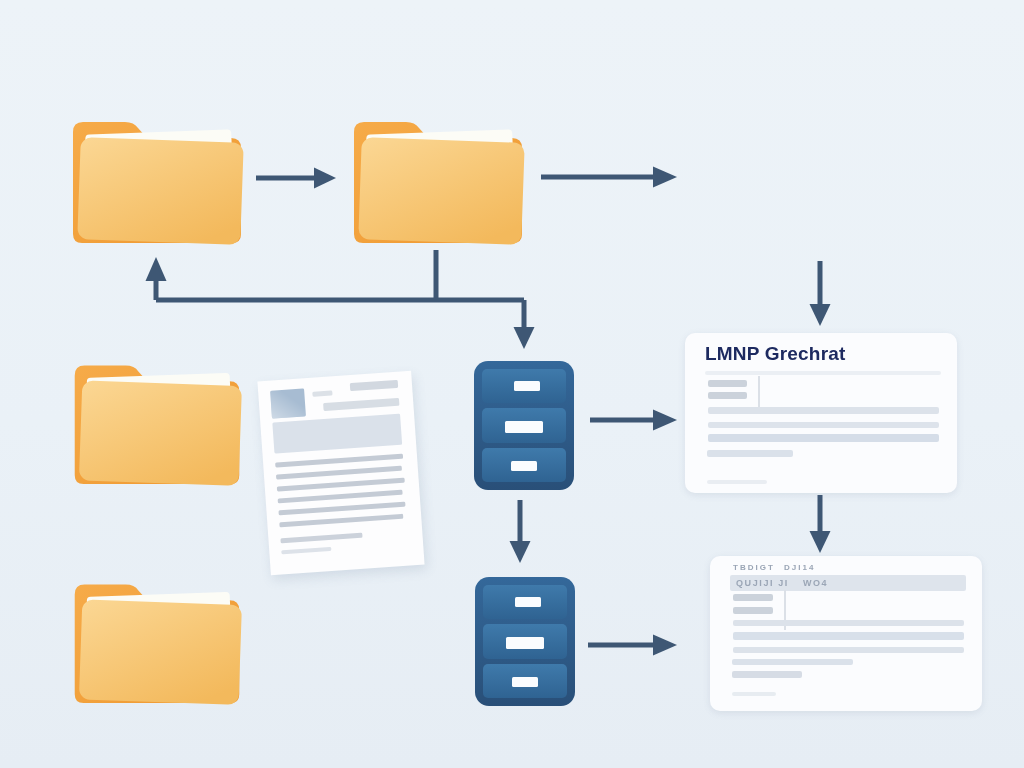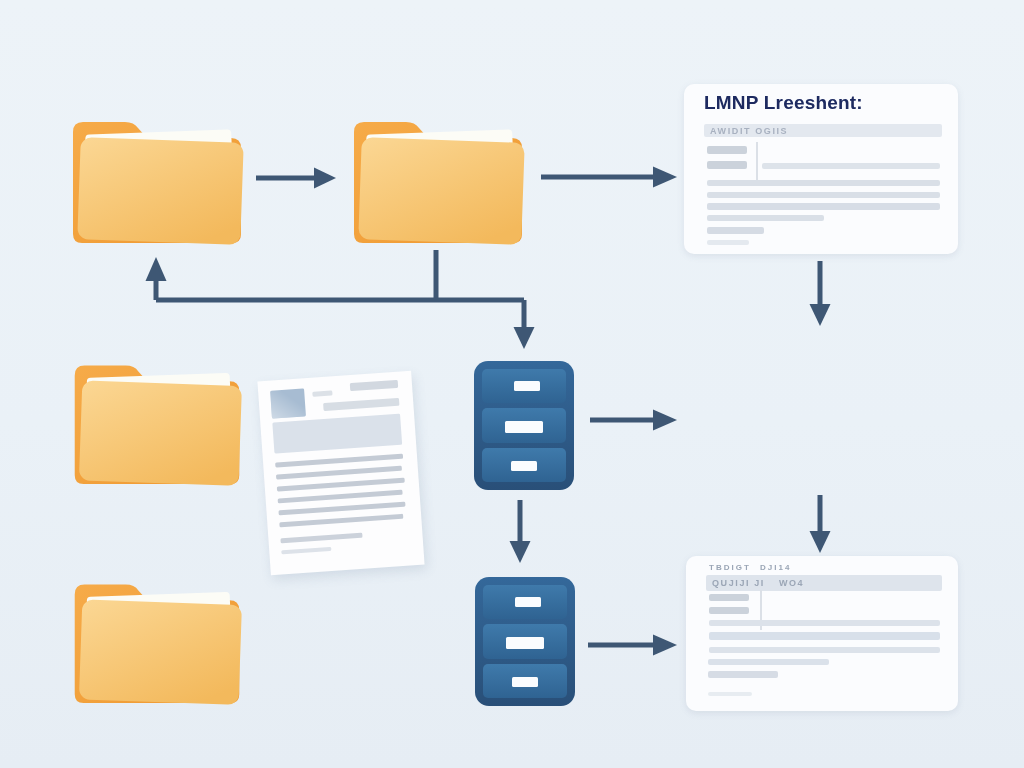--- a/index.html
+++ b/index.html
@@ -150,39 +150,35 @@
       <rect x="1" y="1" width="100" height="129" rx="14" fill="url(#gCab)"></rect>
       <rect x="9" y="9" width="84" height="34" rx="5" fill="url(#gFace)"></rect>
       <rect x="9" y="48" width="84" height="35" rx="5" fill="url(#gFace)"></rect>
       <rect x="9" y="88" width="84" height="34" rx="5" fill="url(#gFace)"></rect>
       <rect x="41" y="21" width="26" height="10" rx="1.5" fill="#fafcfe"></rect>
       <rect x="32" y="61" width="38" height="12" rx="1.5" fill="#fafcfe"></rect>
       <rect x="38" y="101" width="26" height="10" rx="1.5" fill="#fafcfe"></rect>
     </svg>
   </div>
 
-  <div class="card" style="left:684px;top:84px;width:274px;height:170px">
-    <div class="c-title">LMNP Lreeshent:</div>
-    <div class="c-head" style="top:40px;height:13px">
-      <span>AWIDIT  OGIIS</span>
-    </div>
-    <div class="bar" style="left:23px;top:62px;width:40px;height:8px;background:#cbd2db"></div>
-    <div class="bar" style="left:23px;top:77px;width:40px;height:8px;background:#cbd2db"></div>
-    <div class="vdiv" style="left:72px;top:58px;height:42px"></div>
-    <div class="bar" style="left:78px;top:79px;right:18px;height:6px;background:#dde3ea"></div>
-    <div class="bar" style="left:23px;top:96px;right:18px;height:6px;background:#d9dfe7"></div>
-    <div class="bar" style="left:23px;top:108px;right:18px;height:6px;background:#d9dfe7"></div>
-    <div class="bar" style="left:23px;top:119px;right:18px;height:6.5px;background:#d7dde6"></div>
-    <div class="bar" style="left:23px;top:131px;width:117px;height:6px;background:#d9dfe7"></div>
-    <div class="bar" style="left:23px;top:143px;width:57px;height:7px;background:#d5dbe4"></div>
-    <div class="bar" style="left:23px;top:156px;width:42px;height:5px;background:#e4e9ef"></div>
+
+  <div class="card" style="left:685px;top:333px;width:272px;height:160px">
+    <div class="c-title" style="top:10px">LMNP Grechrat</div>
+    <div class="bar" style="left:20px;top:38px;right:16px;height:4px;background:#ebeff4"></div>
+    <div class="bar" style="left:23px;top:47px;width:39px;height:7px;background:#cbd2db"></div>
+    <div class="bar" style="left:23px;top:59px;width:39px;height:7px;background:#cbd2db"></div>
+    <div class="vdiv" style="left:73px;top:43px;height:38px"></div>
+    <div class="bar" style="left:23px;top:74px;right:18px;height:7px;background:#dce2ea"></div>
+    <div class="bar" style="left:23px;top:89px;right:18px;height:6px;background:#dde3eb"></div>
+    <div class="bar" style="left:23px;top:101px;right:18px;height:8px;background:#d5dde8"></div>
+    <div class="bar" style="left:22px;top:117px;width:86px;height:7px;background:#dae1ea"></div>
+    <div class="bar" style="left:22px;top:147px;width:60px;height:4px;background:#e9edf2"></div>
   </div>
 
-
-  <div class="card" style="left:686px;top:556px;width:272px;height:155px">
+  <div class="card" style="left:710px;top:556px;width:272px;height:155px">
     <div class="meta-txt" style="left:23px;top:7px">TBDIGT</div>
     <div class="meta-txt" style="left:74px;top:7px">DJI14</div>
     <div class="c-head" style="top:19px;height:16px;background:#dee4ec;color:#9ba6b6">
       <span>QUJIJI JI</span>
       <span style="margin-left:14px">WO4</span>
     </div>
     <div class="bar" style="left:23px;top:38px;width:40px;height:7px;background:#cbd2db"></div>
     <div class="bar" style="left:23px;top:51px;width:40px;height:7px;background:#cbd2db"></div>
     <div class="vdiv" style="left:74px;top:34px;height:40px"></div>
     <div class="bar" style="left:23px;top:64px;right:18px;height:6px;background:#dce2ea"></div>

